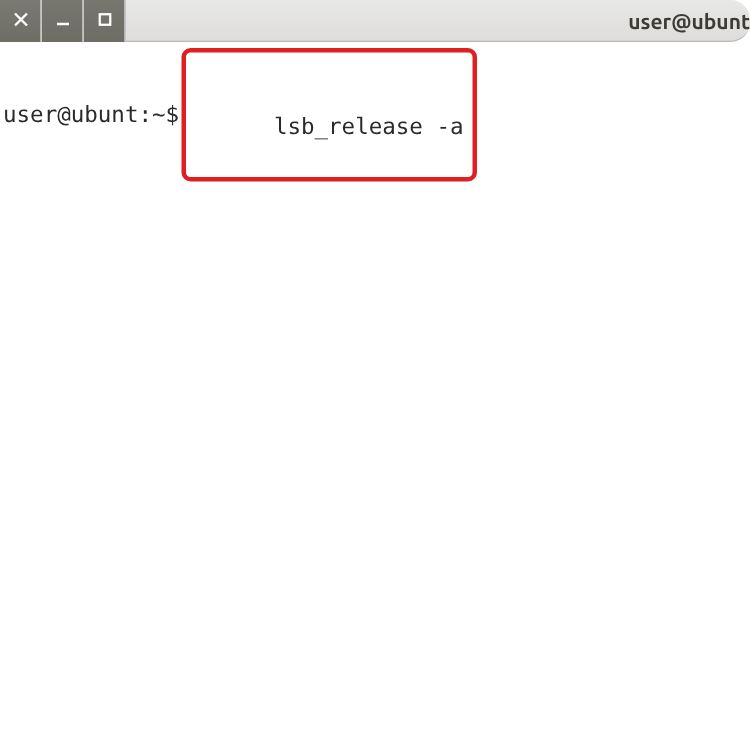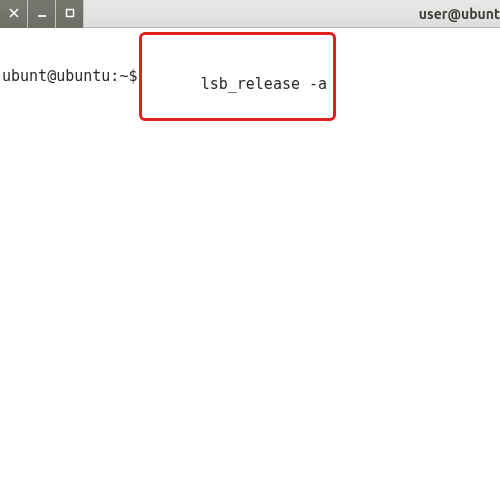--- a/index.html
+++ b/index.html
@@ -16,20 +16,21 @@
       position: relative;
     }
     .titlebar {
       height: 28px;
       background: linear-gradient(to bottom, #e8e8e6 0%, #dedddb 100%);
       border-bottom: 1px solid #b8b8b6;
       display: flex;
       align-items: flex-start;
       padding: 0;
       position: relative;
+      border-radius: 13px;
     }
     .window-controls {
       display: flex;
       height: 100%;
     }
     .win-btn {
       width: 28px;
       height: 28px;
       display: flex;
       align-items: center;
@@ -116,18 +117,18 @@
             <rect x="1.5" y="1.5" width="7" height="7" stroke="#ffffff" stroke-width="1.5" fill="none"></rect>
           </svg>
       </span>
     </div>
   </div>
   <div class="title-text">user@ubunt</div>
 </div>
 
 <div class="terminal-area">
   <div class="prompt-line">
-    <span class="prompt">ubunt@ubuntu:~$</span>
+    <span class="prompt">user@ubunt:~$</span>
     <span class="command-box">
       <span class="command">lsb_release -a</span>
     </span>
   </div>
 </div>
 
 </body></html>

